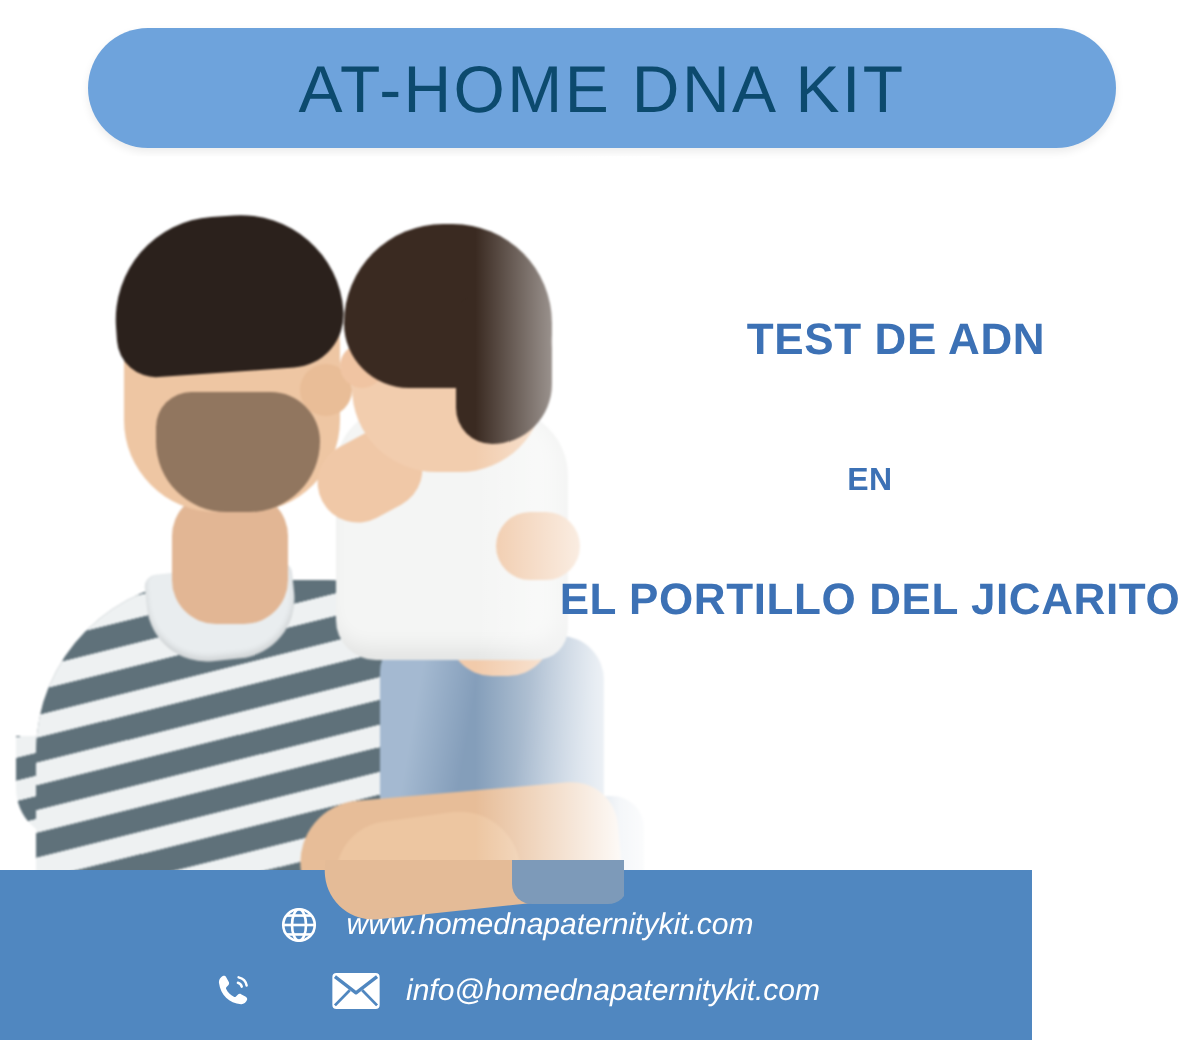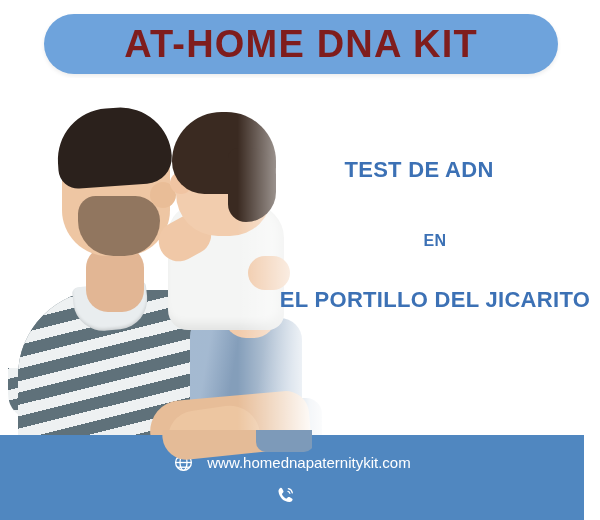--- a/index.html
+++ b/index.html
@@ -28,23 +28,23 @@
     width: 514px;
     height: 60px;
     background: #6ea3dc;
     border-radius: 30px;
     display: flex;
     align-items: center;
     justify-content: center;
     box-shadow: 0 2px 4px rgba(0,0,0,0.08);
   }
   .title-pill-text {
-    color: #7f1d1d;
-    font-size: 38px;
-    font-weight: bold;
+    color: #0c4a6e;
+    font-size: 33px;
+    font-weight: normal;
     letter-spacing: 1.2px;
     white-space: nowrap;
     line-height: 1;
   }
 
   
   .photo {
     position: absolute;
     left: 0px;
     top: 78px;
@@ -296,21 +296,21 @@
     color: #3c71b5;
     font-weight: bold;
     z-index: 4;
   }
   .headline-line {
     white-space: nowrap;
     line-height: 1;
   }
   .line-1 {
     position: absolute;
-    left: 419px;
+    left: 448px;
     top: 10px;
     transform: translate(-50%, -50%);
     font-size: 22px;
     letter-spacing: 0.3px;
   }
   .line-2 {
     position: absolute;
     left: 435px;
     top: 81px;
     transform: translate(-50%, -50%);
@@ -324,24 +324,25 @@
     transform: translate(-50%, -50%);
     font-size: 22px;
     letter-spacing: 0.3px;
   }
 
   
   .footer {
     position: absolute;
     left: 0;
     bottom: 0;
-    width: 584px;
+    width: 516px;
     height: 85px;
     background: #5087c0;
     z-index: 2;
+    font-style: italic;
   }
   .footer-row {
     position: absolute;
     width: 100%;
     display: flex;
     align-items: center;
     justify-content: center;
     color: #ffffff;
     font-size: 15px;
     white-space: nowrap;
@@ -455,20 +456,30 @@
       <div class="footer-item">
         <span class="footer-icon">
           <svg width="21" height="21" viewBox="0 0 24 24" fill="none">
             <path d="M6.2 3.4c0.7-0.3 1.5 0 1.9 0.7l1.5 2.7c0.3 0.6 0.2 1.4-0.3 1.9l-1 1c-0.3 0.3-0.4 0.8-0.2 1.2 0.9 1.9 2.5 3.5 4.4 4.4 0.4 0.2 0.9 0.1 1.2-0.2l1-1c0.5-0.5 1.3-0.6 1.9-0.3l2.7 1.5c0.7 0.4 1 1.2 0.7 1.9-0.5 1.4-1.9 2.4-3.4 2.3C9.8 19.1 4.9 14.2 4 7.4c-0.2-1.6 0.8-3.4 2.2-4z" fill="#ffffff"></path>
             <path d="M15.2 4.2c2.4 0.5 4.2 2.3 4.6 4.7" stroke="#ffffff" stroke-width="1.4" stroke-linecap="round"></path>
             <path d="M14.8 7.3c1.1 0.3 1.9 1.1 2.2 2.2" stroke="#ffffff" stroke-width="1.4" stroke-linecap="round"></path>
           </svg>
         </span>
       </div>
 
+      <div class="footer-item">
+        <span class="footer-icon">
+          <svg width="24" height="19" viewBox="0 0 26 20">
+            <rect x="0.8" y="0.8" width="24.4" height="18.4" rx="1.6" fill="#ffffff" stroke="#ffffff" stroke-width="1.2"></rect>
+            <path d="M1.6 2.2 L13 11 L24.4 2.2" fill="none" stroke="#5087c0" stroke-width="1.8" stroke-linejoin="round"></path>
+            <path d="M1.6 17.8 L9.6 9.6 M24.4 17.8 L16.4 9.6" fill="none" stroke="#5087c0" stroke-width="1.5"></path>
+          </svg>
+        </span>
+        <span class="footer-text">info@homednapaternitykit.com</span>
+      </div>
     </div>
   </div>
 
   <div class="photo-overlap">
     <div class="overlap-hand"></div>
     <div class="overlap-jeans"></div>
   </div>
 
 </div>
 

